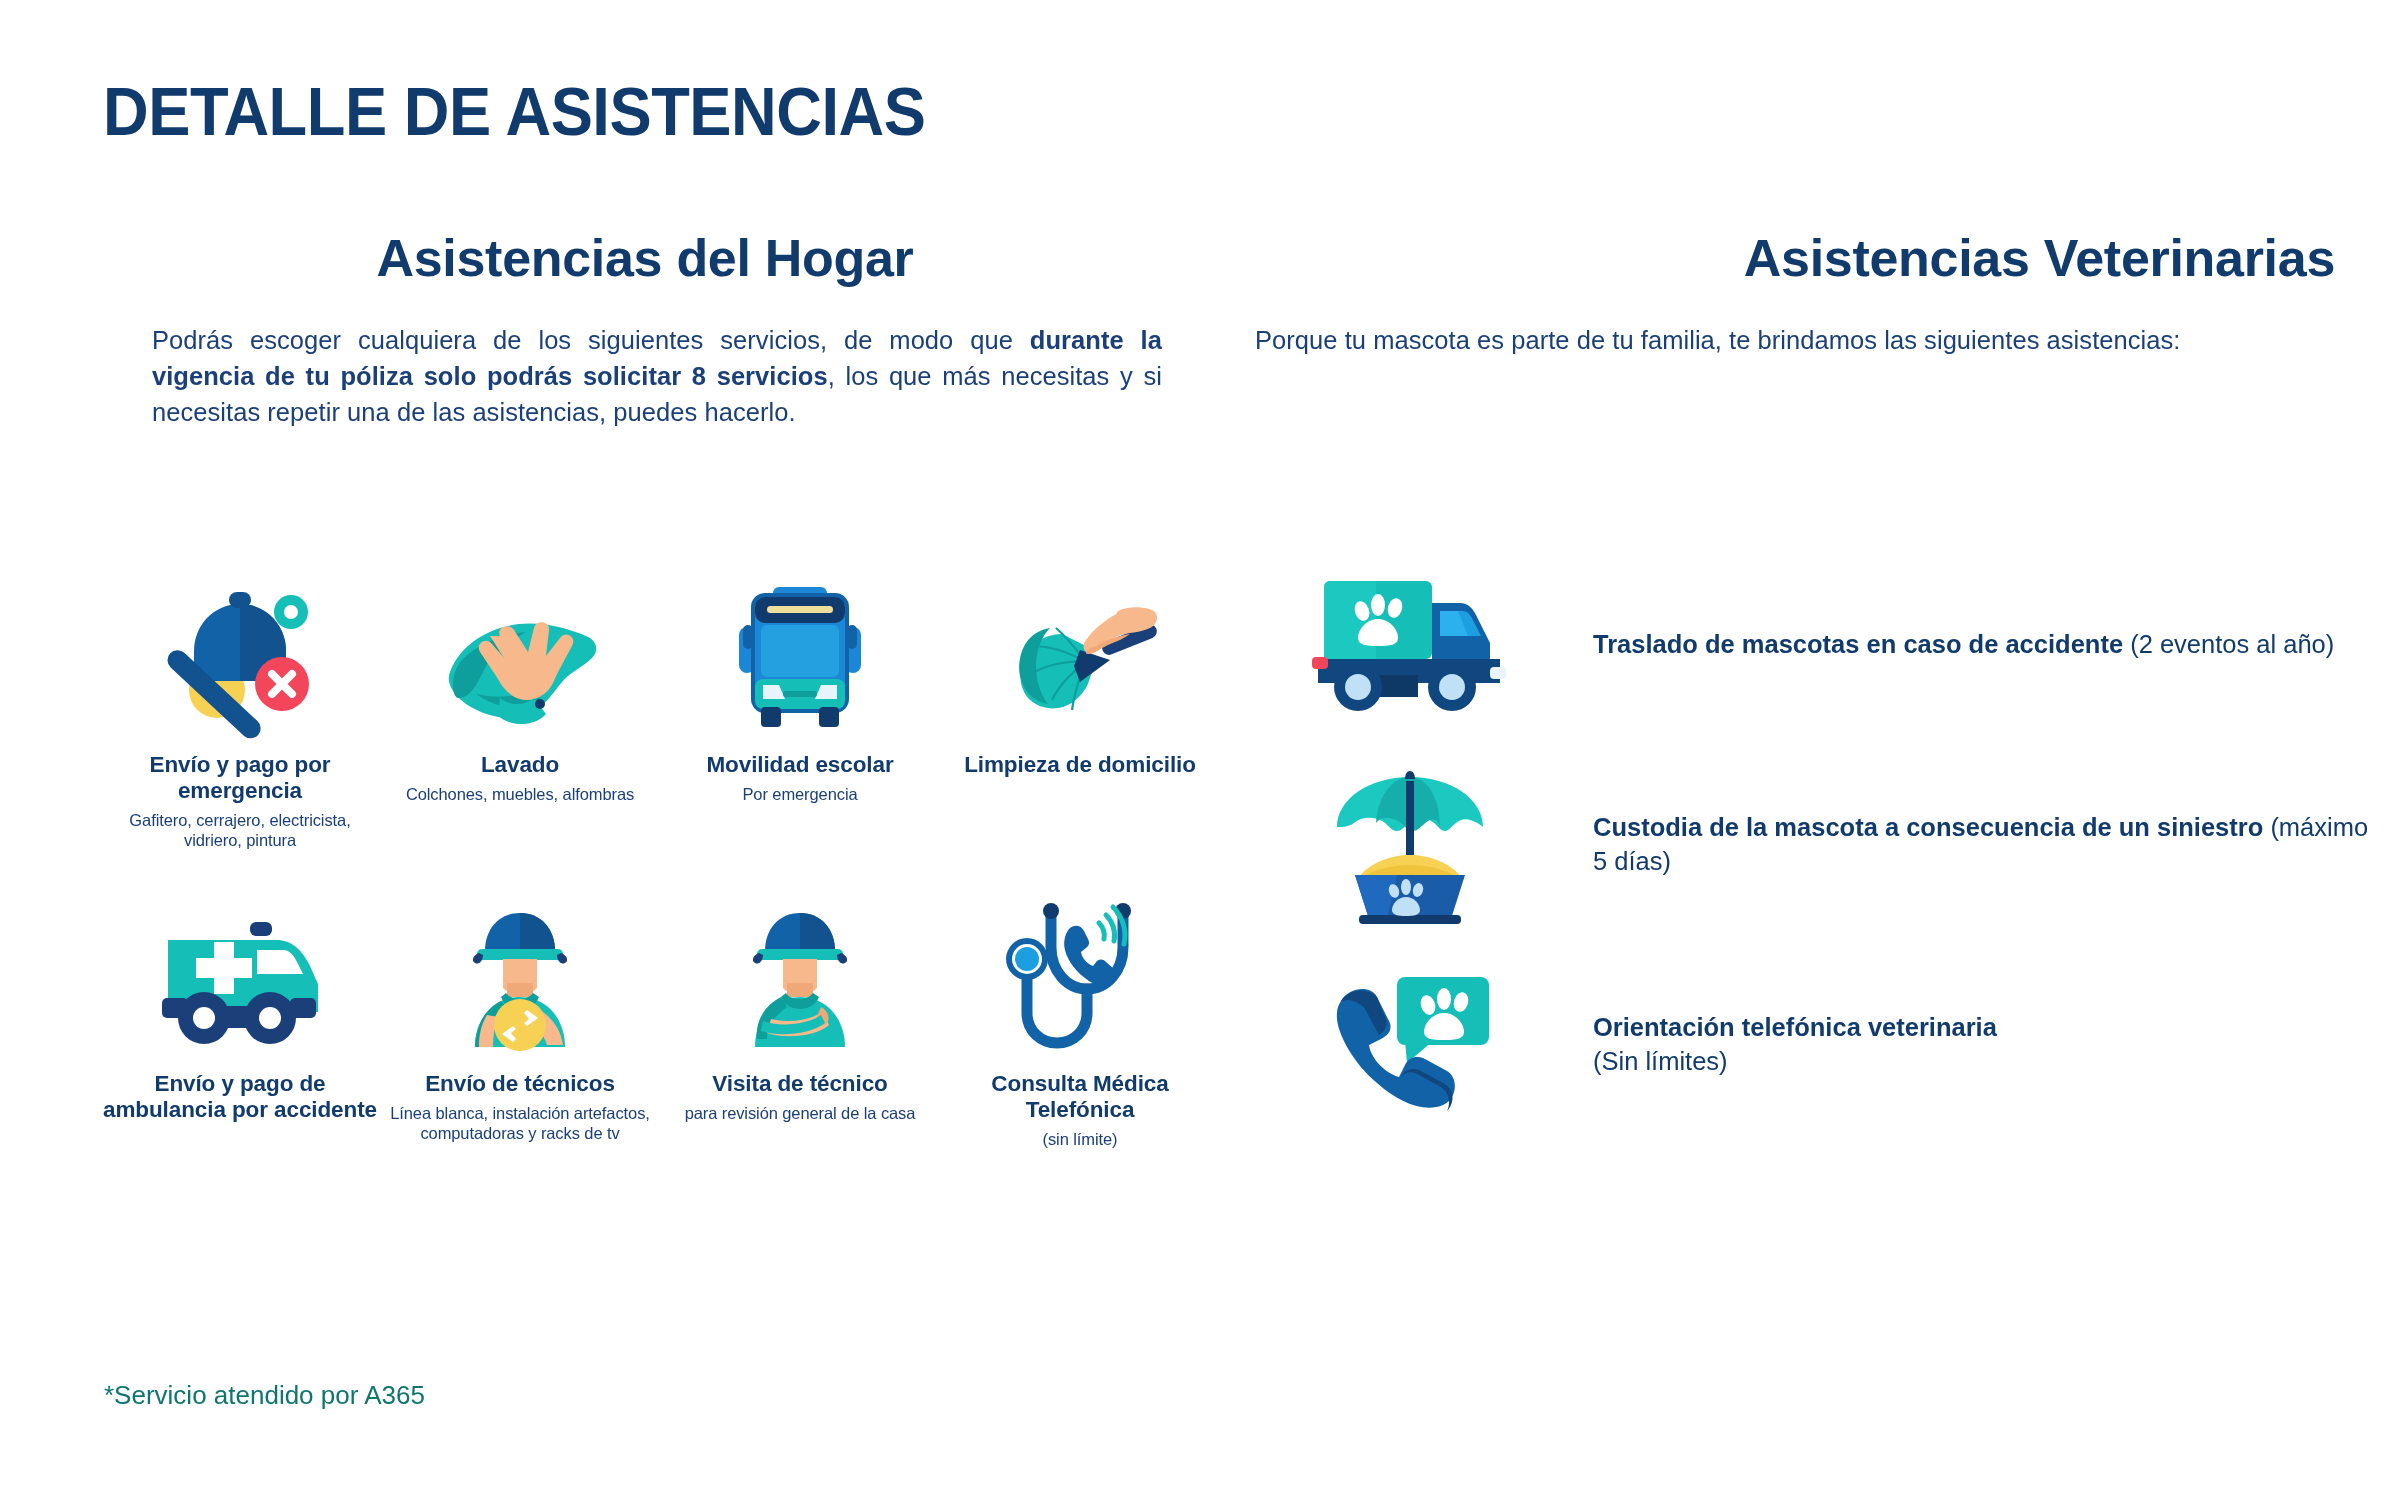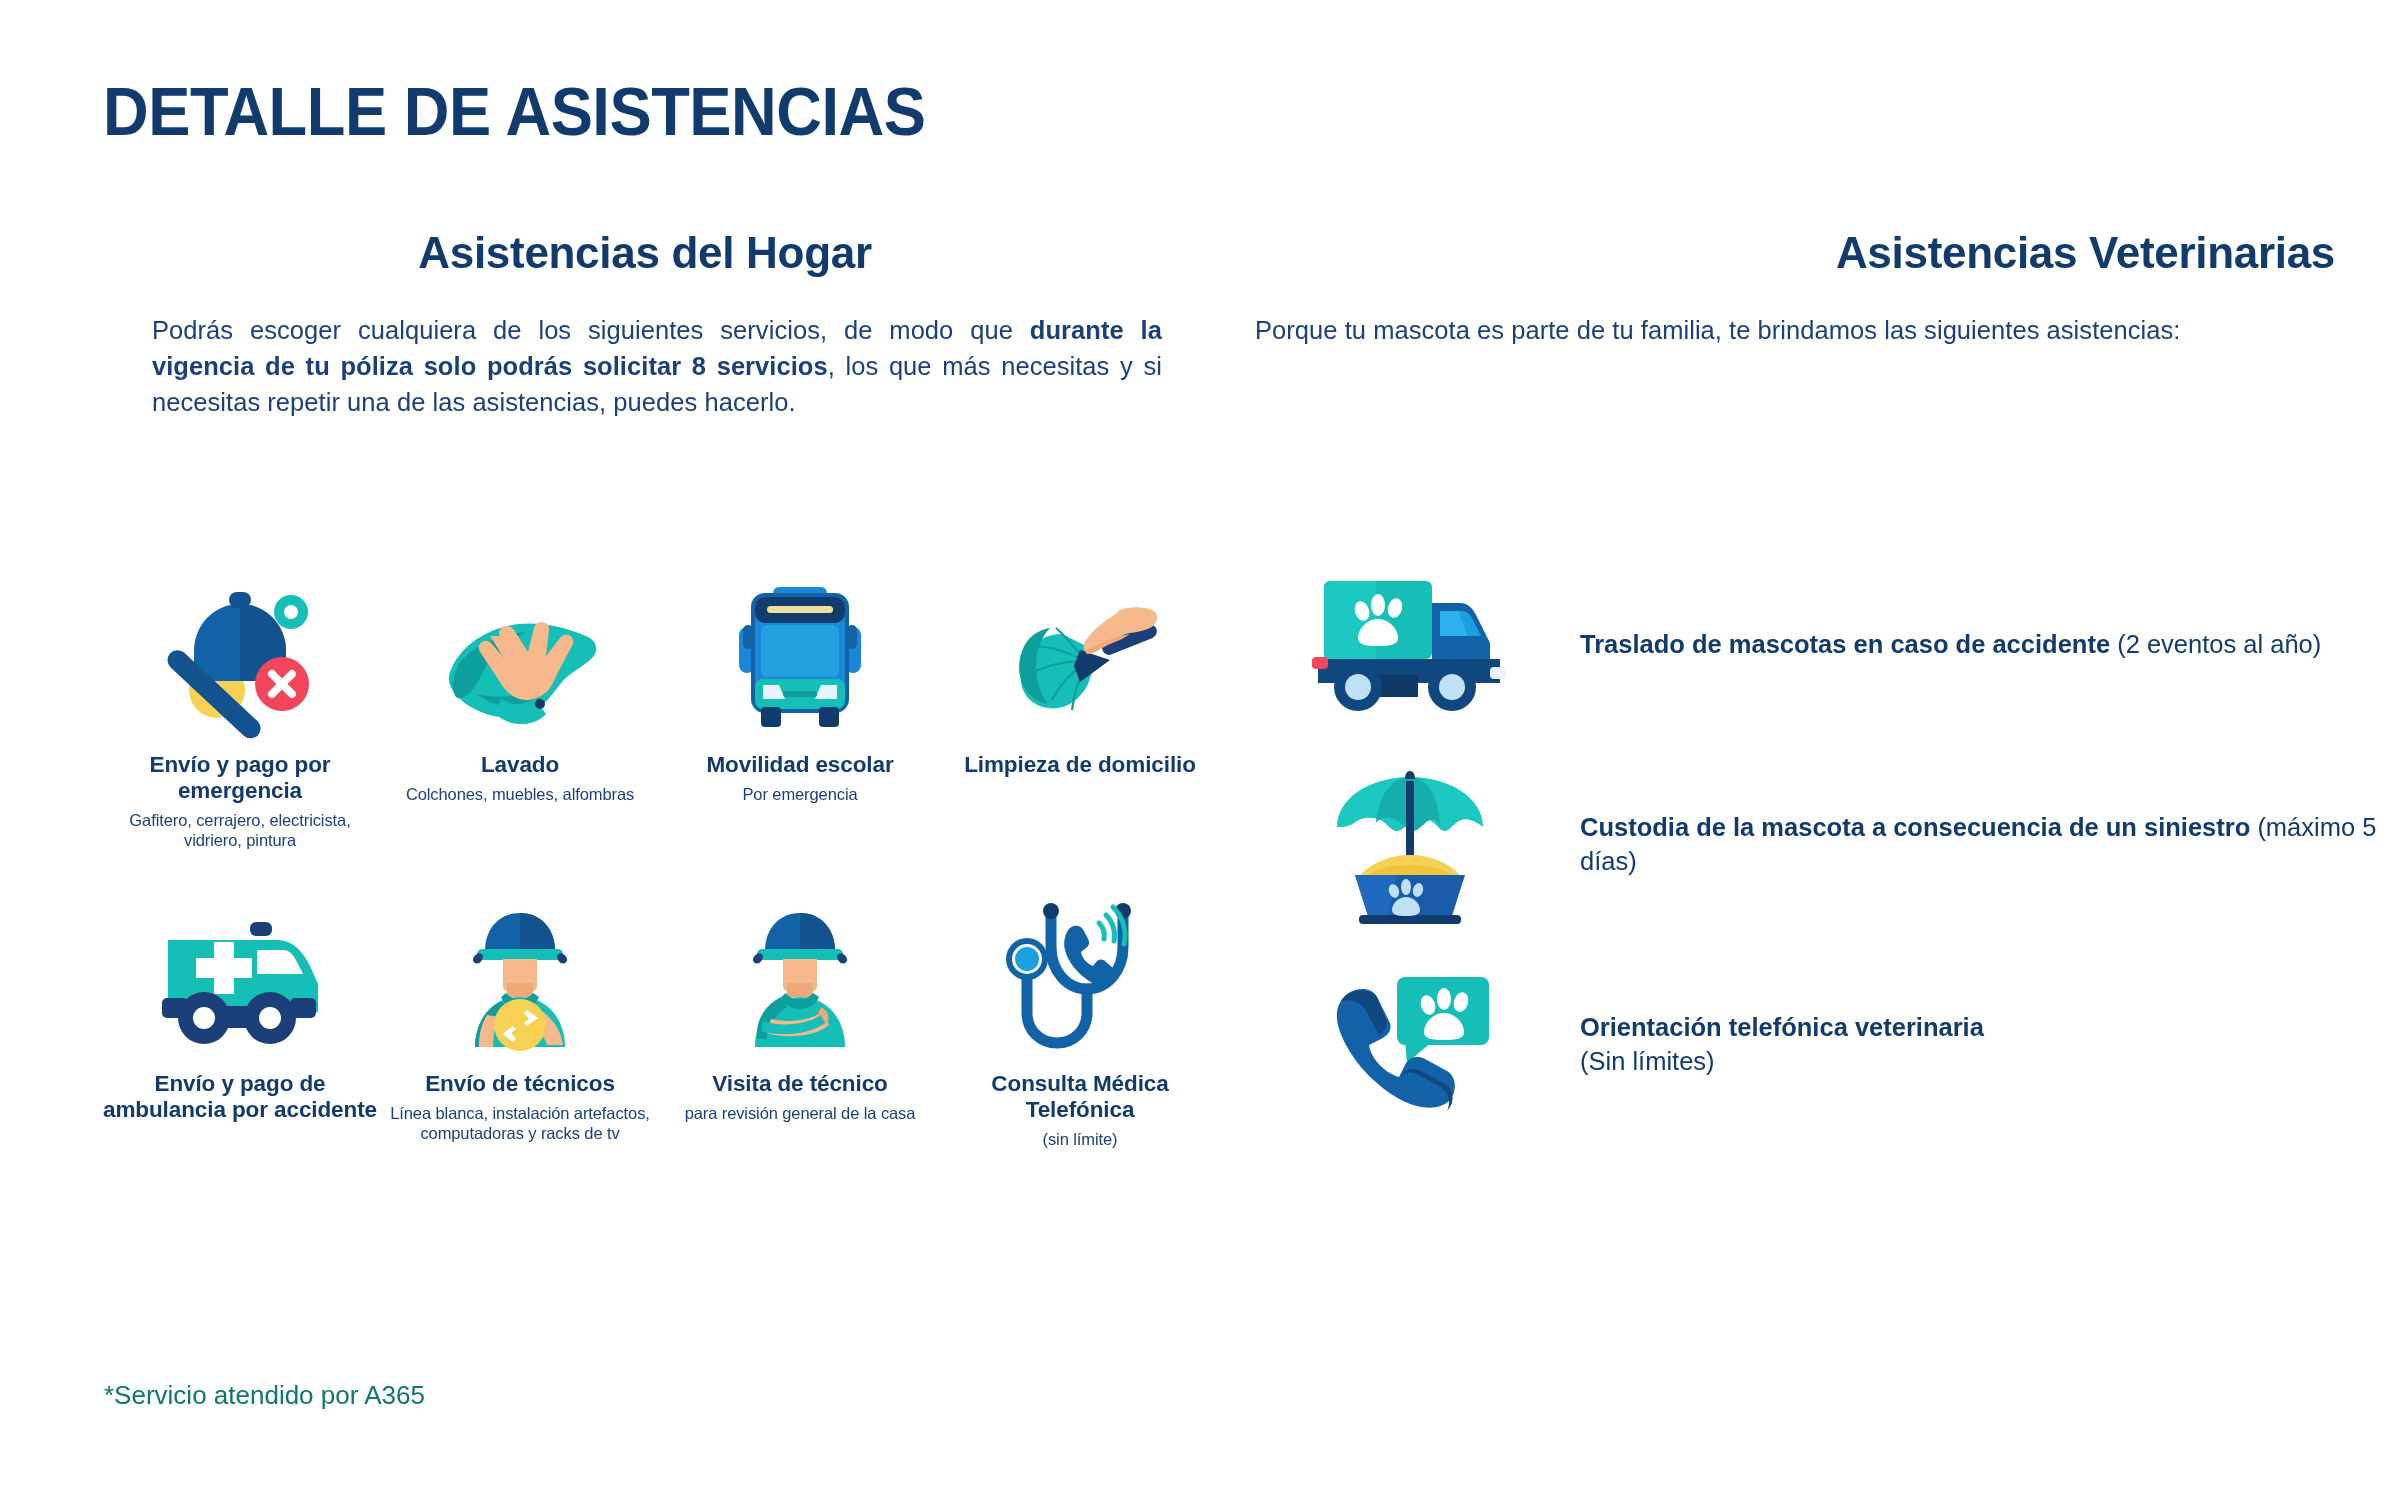--- a/index.html
+++ b/index.html
@@ -18,21 +18,21 @@
     font-size: 68px; font-weight: bold; letter-spacing: -0.5px;
     color: #123B6D; white-space: nowrap;
     transform: scaleX(0.93); transform-origin: left top;
   }
 
   
   .col-home { position: absolute; left: 100px; top: 228px; width: 1110px; }
   .col-vet  { position: absolute; left: 1255px; top: 228px; width: 1080px; }
 
   .section-title {
-    font-size: 44px; font-weight: bold; color: #123B6D;
+    font-size: 52px; font-weight: bold; color: #123B6D;
     text-align: center; letter-spacing: -0.3px;
   }
   .col-home .section-title { padding-right: 20px; }
   .col-vet  .section-title { text-align: right; padding-left: 80px; }
 
   .intro {
     margin-top: 34px;
     font-size: 25.5px; line-height: 1.42; color: #1B4079;
     letter-spacing: 0.05px;
   }
@@ -61,21 +61,21 @@
   }
   .cell-sub {
     margin-top: 7px;
     font-size: 16.5px; color: #1B4079;
     text-align: center; line-height: 1.2;
     letter-spacing: -0.1px;
   }
 
   
   .vet-list { position: absolute; left: 1290px; top: 545px; width: 1090px; }
-  .vet-item { display: flex; align-items: center; height: 200px; }
+  .vet-item { display: flex; align-items: center; height: 200px; gap: 13px; }
   .vet-icon { width: 240px; flex: 0 0 240px; display:flex; align-items:center; justify-content:center; }
   .vet-text {
     font-size: 25.5px; line-height: 1.33; color: #123B6D;
     letter-spacing: 0px; padding-left: 50px;
   }
   .vet-text b { font-weight: bold; }
 
   
   .footnote {
     position: absolute; left: 104px; top: 1380px;

